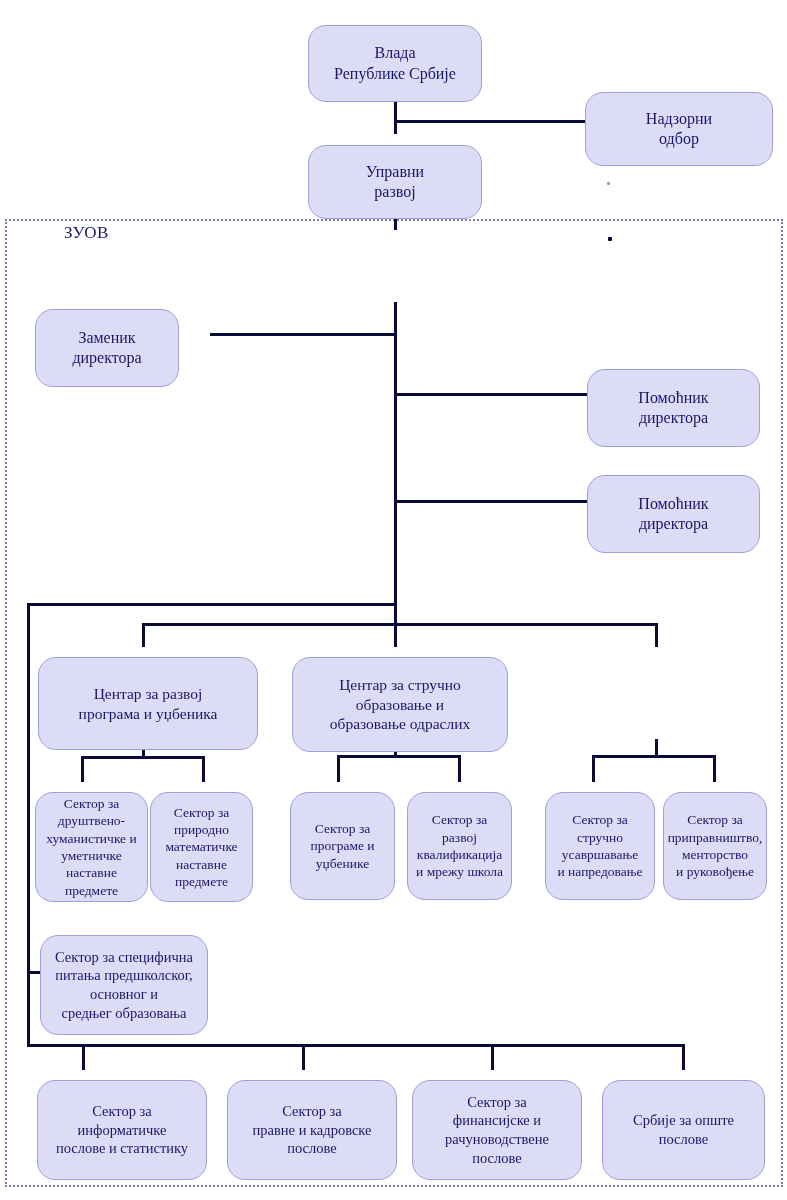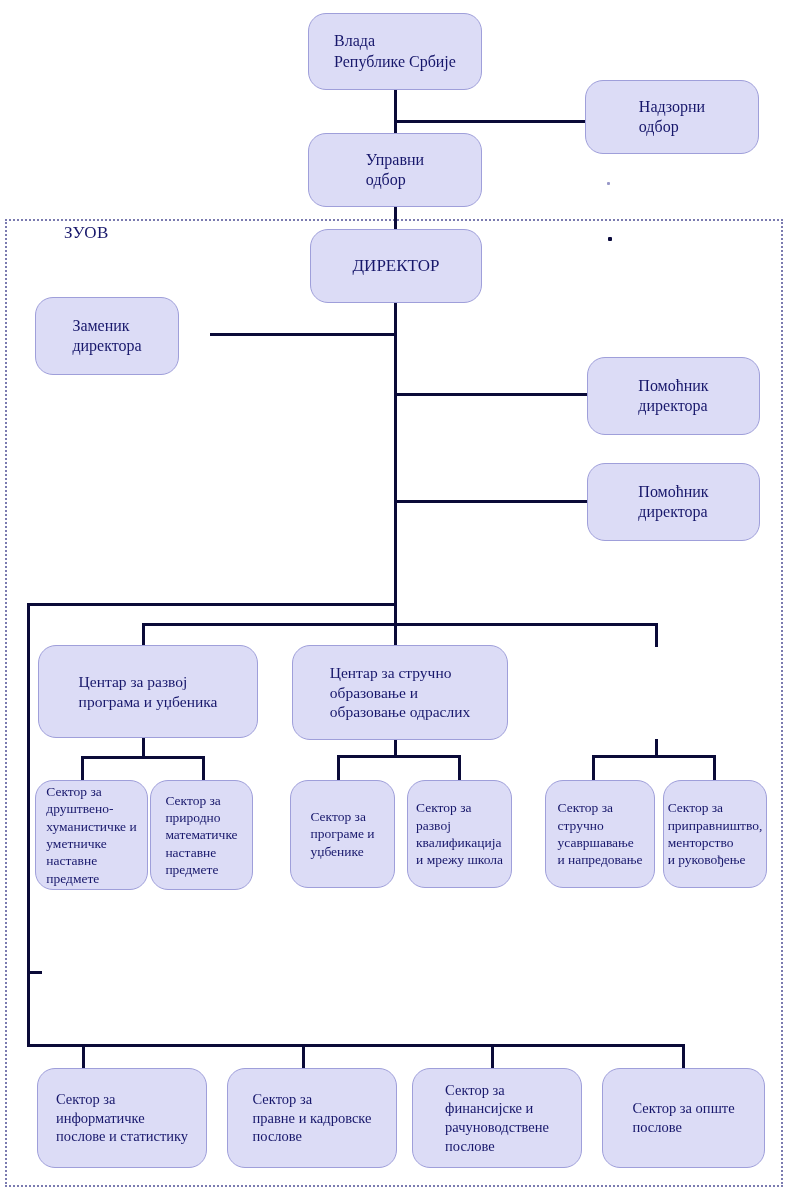--- a/index.html
+++ b/index.html
@@ -35,23 +35,25 @@
   }
   .node{
     position:absolute;
     background:var(--box-fill);
     border:1.5px solid var(--box-border);
     border-radius:18px;
     color:var(--text);
     display:flex;
     align-items:center;
     justify-content:center;
+    text-align:center;
     white-space:pre-line;
     line-height:1.28;
     padding:2px 3px;
+    margin-top:12px;
   }
   .conn{
     position:absolute;
     background:var(--line);
   }
   .dot{position:absolute;border-radius:1px;}
   .dot-light{left:607px;top:182px;width:3px;height:3px;background:#9898c8;}
   .dot-dark{left:608px;top:237px;width:4px;height:4px;background:#0a0a3c;}
 </style>
 </head>
@@ -88,25 +90,24 @@
     <div class="conn" style="left: 592px; top: 755px; width: 3px; height: 27px;"></div>
     <div class="conn" style="left: 713px; top: 755px; width: 3px; height: 27px;"></div>
     <div class="conn" style="left: 27px; top: 971px; width: 15px; height: 3px;"></div>
     <div class="conn" style="left: 27px; top: 1044px; width: 658px; height: 3px;"></div>
     <div class="conn" style="left: 82px; top: 1044px; width: 3px; height: 26px;"></div>
     <div class="conn" style="left: 302px; top: 1044px; width: 3px; height: 26px;"></div>
     <div class="conn" style="left: 491px; top: 1044px; width: 3px; height: 26px;"></div>
     <div class="conn" style="left: 682px; top: 1044px; width: 3px; height: 26px;"></div>
     <div class="node" style="left: 308px; top: 13px; width: 174px; height: 77px; font-size: 16px;">Влада
 Републике Србије</div>
-    <div class="node" style="left: 585px; top: 80px; width: 174px; height: 74px; font-size: 16px;">Надзорни
+    <div class="node" style="left: 585px; top: 80px; width: 188px; height: 74px; font-size: 16px;">Надзорни
 одбор</div>
     <div class="node" style="left: 308px; top: 133px; width: 174px; height: 74px; font-size: 16px;">Управни
-одбор</div>
-    <div class="node" style="left: 310px; top: 229px; width: 172px; height: 74px; font-size: 17px;">ДИРЕКТОР</div>
+развој</div>
     <div class="node" style="left: 35px; top: 297px; width: 144px; height: 78px; font-size: 16px;">Заменик
 директора</div>
     <div class="node" style="left: 587px; top: 357px; width: 173px; height: 78px; font-size: 16px;">Помоћник
 директора</div>
     <div class="node" style="left: 587px; top: 463px; width: 173px; height: 78px; font-size: 16px;">Помоћник
 директора</div>
     <div class="node" style="left: 292px; top: 645px; width: 216px; height: 95px; font-size: 15.5px;">Центар за стручно
 образовање и
 образовање одраслих</div>
     <div class="node" style="left: 38px; top: 645px; width: 220px; height: 93px; font-size: 15.5px;">Центар за развој
@@ -130,25 +131,29 @@
 квалификација
 и мрежу школа</div>
     <div class="node" style="left: 545px; top: 780px; width: 110px; height: 108px; font-size: 13.5px;">Сектор за
 стручно
 усавршавање
 и напредовање</div>
     <div class="node" style="left: 663px; top: 780px; width: 104px; height: 108px; font-size: 13.5px;">Сектор за
 приправништво,
 менторство
 и руковођење</div>
+    <div class="node" style="left: 40px; top: 923px; width: 168px; height: 100px; font-size: 14.5px;">Сектор за специфична
+питања предшколског,
+основног и
+средњег образовања</div>
     <div class="node" style="left: 37px; top: 1068px; width: 170px; height: 100px; font-size: 14.5px;">Сектор за
 информатичке
 послове и статистику</div>
     <div class="node" style="left: 227px; top: 1068px; width: 170px; height: 100px; font-size: 14.5px;">Сектор за
 правне  и кадровске
 послове</div>
     <div class="node" style="left: 412px; top: 1068px; width: 170px; height: 100px; font-size: 14.5px;">Сектор за
 финансијске и
 рачуноводствене
 послове</div>
-    <div class="node" style="left: 602px; top: 1068px; width: 163px; height: 100px; font-size: 14.5px;">Сектор за опште
+    <div class="node" style="left: 602px; top: 1068px; width: 163px; height: 100px; font-size: 14.5px;">Србије за опште
 послове</div>
   </div>
 
 </body></html>

